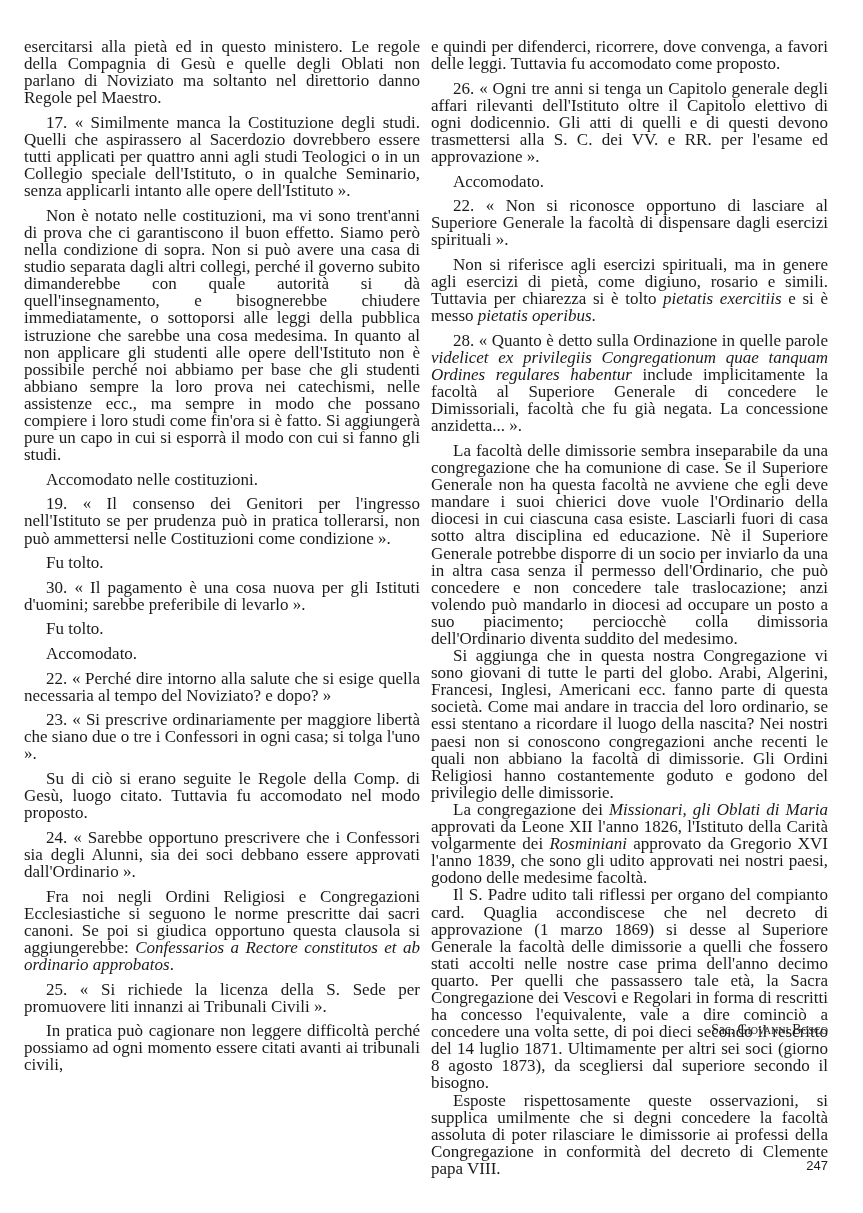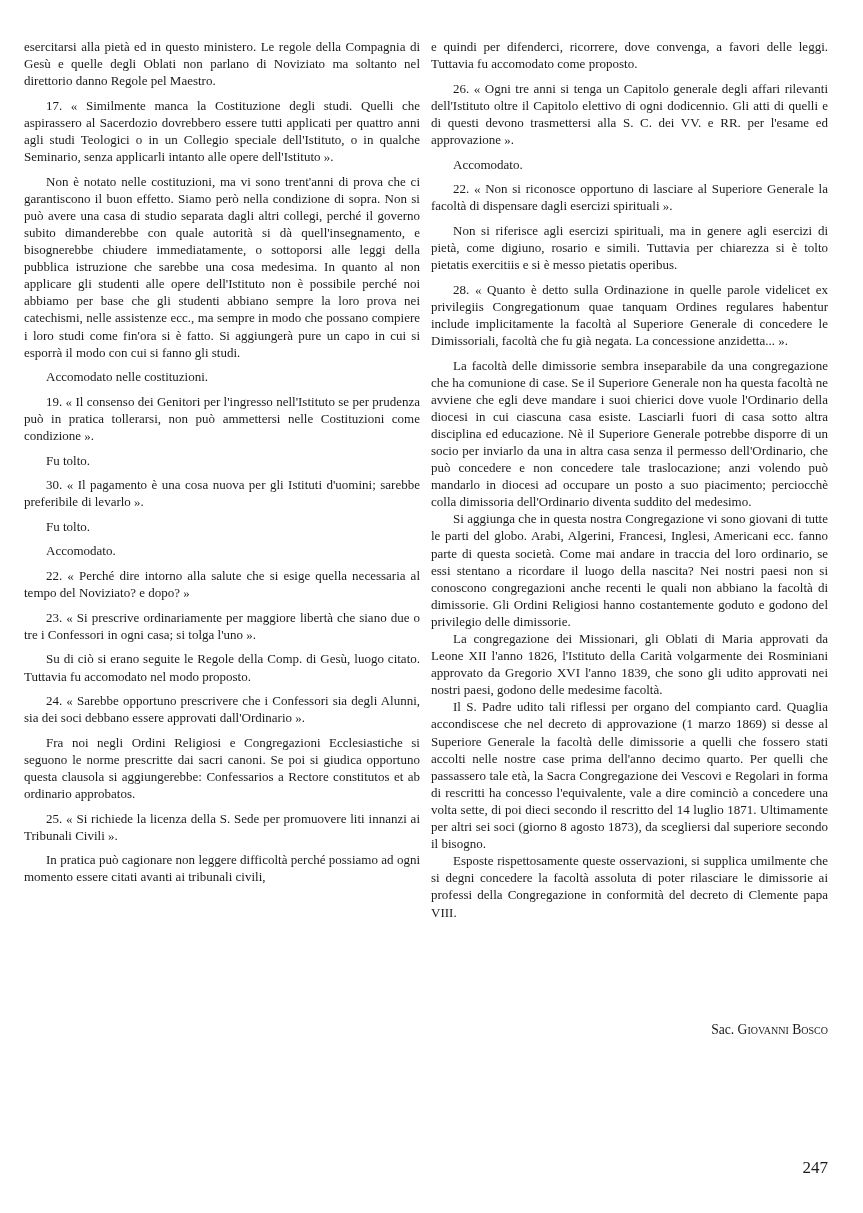--- a/index.html
+++ b/index.html
@@ -3,37 +3,37 @@
 <meta charset="utf-8">
 <style>
   html, body { margin: 0; padding: 0; background: #ffffff; }
   body {
     width: 863px; height: 1213px; position: relative; overflow: hidden;
     font-family: "Liberation Serif", "DejaVu Serif", serif;
     color: #1a1a1a;
   }
   .col {
     position: absolute; top: 38px;
-    font-size: 13px; line-height: 17.1px;
+    font-size: 17px; line-height: 17.1px;
     text-align: justify; hyphens: none;
   }
   .col.left { left: 24px; width: 396px; }
   .col.right { left: 431px; width: 397px; }
   .para { margin: 0 0 7.5px 0; text-indent: 22px; }
   .para.noindent { text-indent: 0; }
   .para.tight { margin-bottom: 0; }
-  .it { }
+  .it { font-style: italic; }
   .signature {
     position: absolute; left: 600px; top: 1022px; width: 228px;
     text-align: right; font-size: 13.6px;
   }
   .signature .sc { font-variant: small-caps; font-family: Liberation Serif, serif; }
   .pagenum {
     position: absolute; left: 780px; top: 1158px; width: 48px; text-align: right;
-    font-family: Liberation Serif, serif; font-size: 17px;
+    font-family: Liberation Sans, sans-serif; font-size: 13px;
   }
 </style>
 </head>
 <body>
 
 <div class="col left">
     <p class="para noindent"><span>esercitarsi alla pietà ed in questo ministero. Le regole della Compagnia di Gesù e quelle degli Oblati non parlano di Noviziato ma soltanto nel direttorio danno Regole pel Maestro.</span></p>
     <p class="para"><span>17. « Similmente manca la Costituzione degli studi. Quelli che aspirassero al Sacerdozio dovrebbero essere tutti applicati per quattro anni agli studi Teologici o in un Collegio speciale dell'Istituto, o in qualche Seminario, senza applicarli intanto alle opere dell'Istituto ».</span></p>
     <p class="para"><span>Non è notato nelle costituzioni, ma vi sono trent'anni di prova che ci garantiscono il buon effetto. Siamo però nella condizione di sopra. Non si può avere una casa di studio separata dagli altri collegi, perché il governo subito dimanderebbe con quale autorità si dà quell'insegnamento, e bisognerebbe chiudere immediatamente, o sottoporsi alle leggi della pubblica istruzione che sarebbe una cosa medesima. In quanto al non applicare gli studenti alle opere dell'Istituto non è possibile perché noi abbiamo per base che gli studenti abbiano sempre la loro prova nei catechismi, nelle assistenze ecc., ma sempre in modo che possano compiere i loro studi come fin'ora si è fatto. Si aggiungerà pure un capo in cui si esporrà il modo con cui si fanno gli studi.</span></p>
     <p class="para"><span>Accomodato nelle costituzioni.</span></p>

